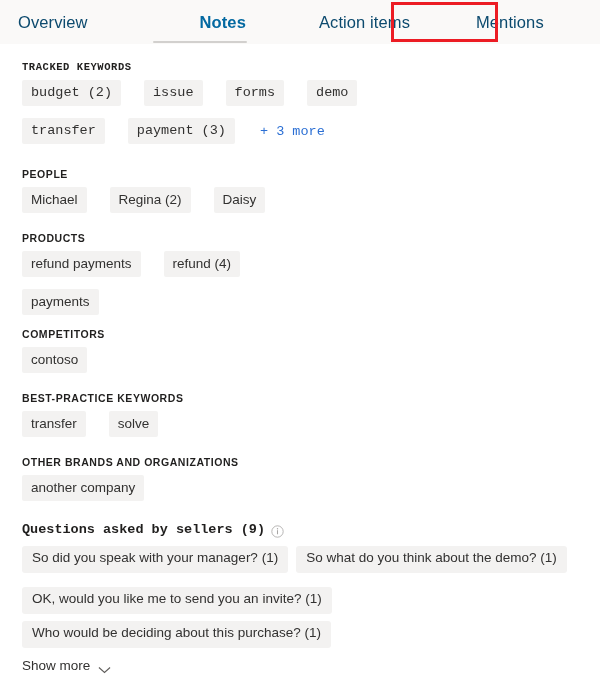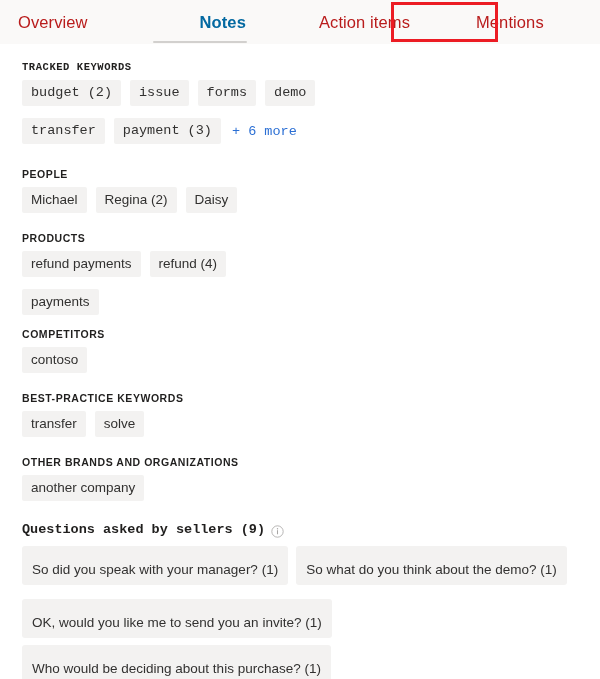--- a/index.html
+++ b/index.html
@@ -21,21 +21,21 @@
     position: relative;
     height: 44px;
     background: #faf9f8;
     display: flex;
     align-items: center;
     box-sizing: border-box;
     padding-left: 18px;
   }
   .tab {
     font-size: 16.5px;
-    color: #b91c1c;
+    color: #0c4a6e;
     line-height: 1;
     padding: 0;
     cursor: pointer;
     white-space: nowrap;
     letter-spacing: .1px;
   }
   .tab.t-overview { margin-right: 80px; }
   .tab.t-notes    { margin-right: 73px; font-weight: 600; color: #0369a1; padding-left: 32px; }
   .tab.t-action   { margin-right: 66px; }
   .tab.t-mentions { }
@@ -82,21 +82,21 @@
   .sec-people    { margin-top: 24px; }
   .sec-products  { margin-top: 19px; }
   .sec-comp      { margin-top: 13px; }
   .sec-best      { margin-top: 19px; }
   .sec-brands    { margin-top: 19px; }
 
   .chips {
     display: flex;
     flex-wrap: wrap;
     align-items: center;
-    gap: 6px 9px;
+    gap: 6px 23px;
     max-width: 566px;
   }
   .chip {
     background: #f3f2f1;
     border-radius: 2px;
     padding: 5px 9px 6px 9px;
     font-size: 13.5px;
     line-height: 15px;
     color: #323130;
     white-space: nowrap;
@@ -135,21 +135,21 @@
   }
   .qchips {
     display: flex;
     flex-wrap: wrap;
     gap: 7px 8px;
     max-width: 566px;
   }
   .qchip {
     background: #f3f2f1;
     border-radius: 3px;
-    padding: 16px 10px 7px 10px;
+    padding: 4px 10px 7px 10px;
     font-size: 13.5px;
     line-height: 16px;
     color: #323130;
     white-space: nowrap;
     cursor: default;
   }
 
   .show-more {
     display: inline-flex;
     align-items: center;
@@ -183,21 +183,21 @@
   <div class="section sec-tracked">
     <div class="section-title">TRACKED KEYWORDS</div>
     <div class="chips">
       <div class="chip">budget (2)</div>
       <div class="chip">issue</div>
       <div class="chip">forms</div>
       <div class="chip">demo</div>
       <div style="flex-basis:100%;height:0"></div>
       <div class="chip">transfer</div>
       <div class="chip">payment (3)</div>
-      <div class="more-link">+ 6 more</div>
+      <div class="more-link">+ 3 more</div>
     </div>
   </div>
 
   <div class="section sec-people">
     <div class="section-title">PEOPLE</div>
     <div class="chips">
       <div class="chip">Michael</div>
       <div class="chip">Regina (2)</div>
       <div class="chip">Daisy</div>
     </div>

